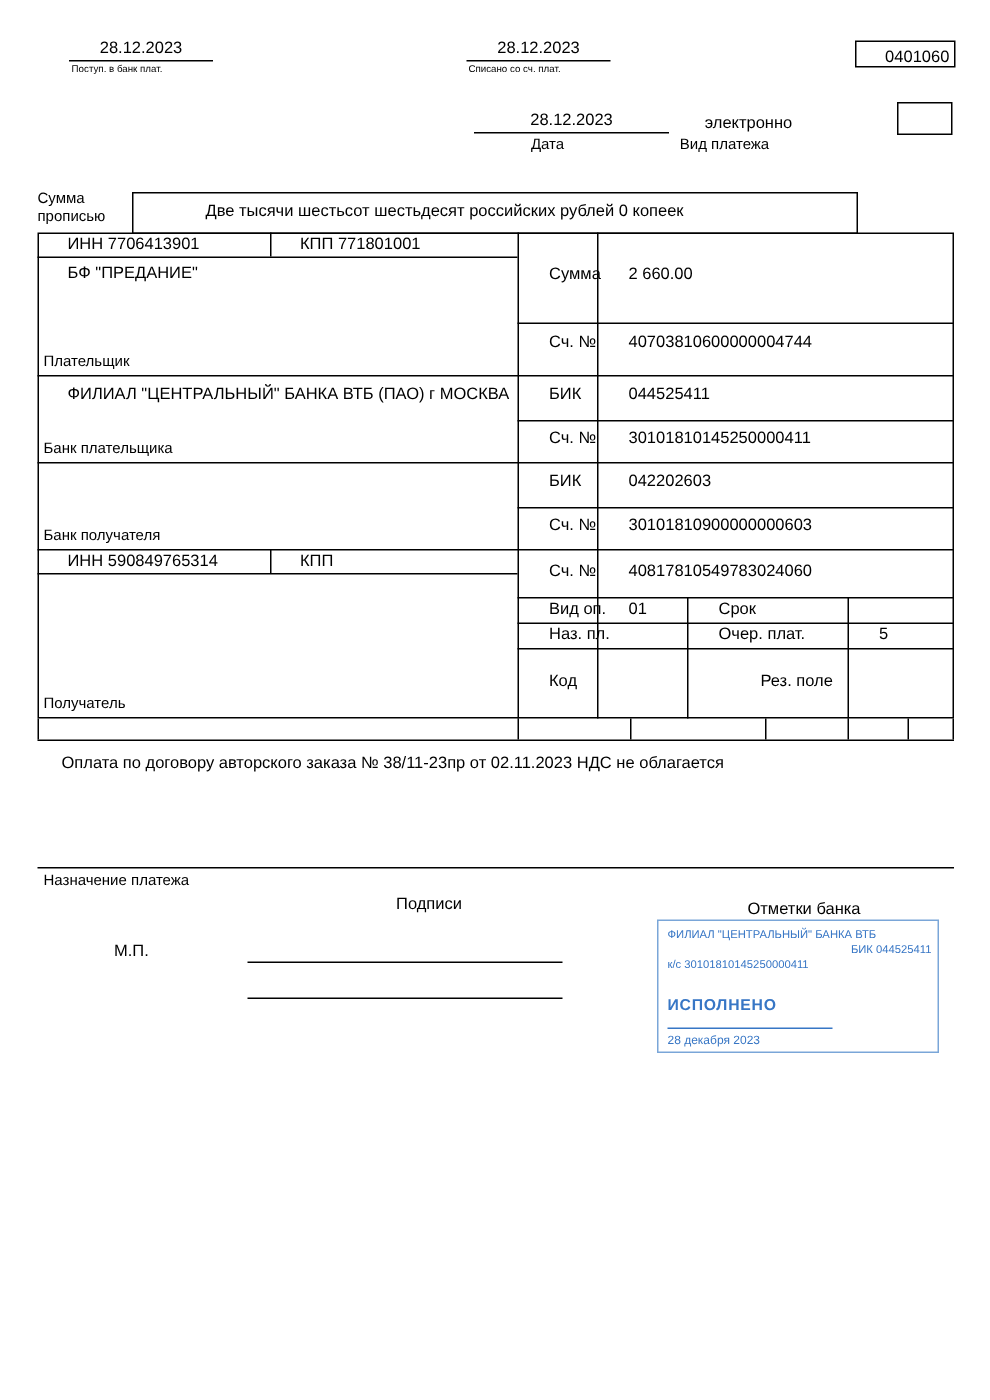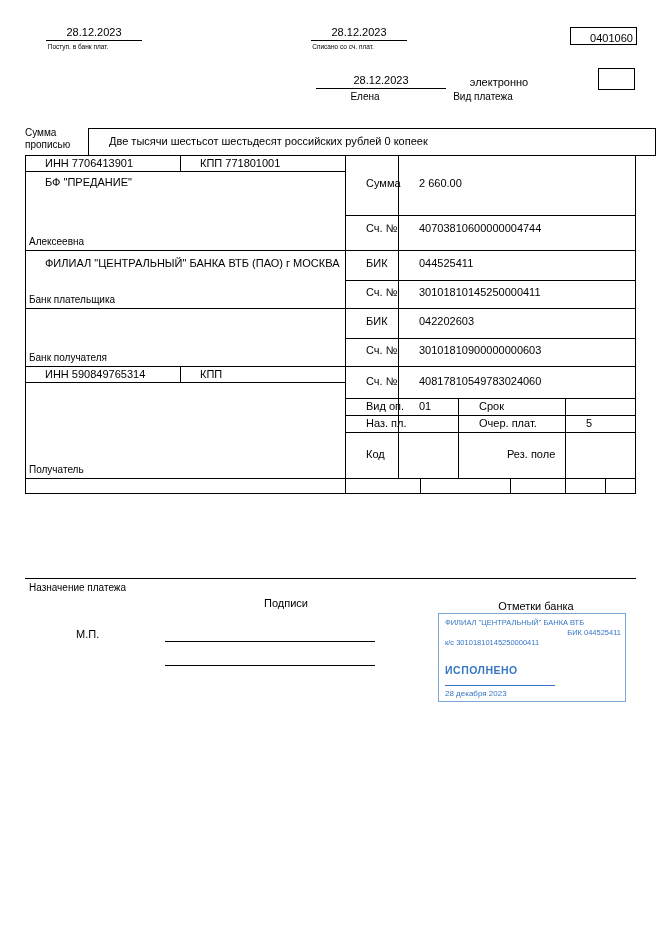--- a/index.html
+++ b/index.html
@@ -31,28 +31,28 @@
   <div class="abs tiny ctr" style="left:30px;top:43px;width:96px;">Поступ. в банк плат.</div>
 
   <div class="abs t ctr ul" style="left:295px;top:26px;width:96px;">28.12.2023</div>
   <div class="abs tiny ctr" style="left:295px;top:43px;width:96px;">Списано со сч. плат.</div>
 
   <div class="box ctr" style="left:570px;top:27px;width:67px;height:18px;">
     <span class="t" style="line-height:16px;">0401060</span>
   </div>
 
   <div class="abs t ctr ul" style="left:300px;top:74px;width:130px;">28.12.2023</div>
-  <div class="abs c ctr" style="left:300px;top:91px;width:130px;">Елена</div>
+  <div class="abs c ctr" style="left:300px;top:91px;width:130px;">Дата</div>
   <div class="abs t ctr" style="left:428px;top:76px;width:110px;">электронно</div>
   <div class="abs c ctr" style="left:428px;top:91px;width:110px;">Вид платежа</div>
   <div class="box" style="left:598px;top:68px;width:37px;height:22px;"></div>
 
   <div class="abs c pre" style="left:25px;top:127px;">Сумма
 прописью</div>
-  <div class="box" style="left:88px;top:128px;width:568px;height:28px;">
+  <div class="box" style="left:88px;top:128px;width:484px;height:28px;padding-left:28px;">
     <div class="t" style="padding:6px 4px 0 4px;">Две тысячи шестьсот шестьдесят российских рублей 0 копеек</div>
   </div>
 
   <div class="box" style="left:25px;top:155px;width:611px;height:324px;"></div>
 
   <div class="vline" style="left:180px;top:155px;height:16px;"></div>
   <div class="hline" style="left:25px;top:171px;width:320px;"></div>
   <div class="vline" style="left:345px;top:155px;height:324px;"></div>
   <div class="vline" style="left:398px;top:155px;height:324px;"></div>
   <div class="hline" style="left:345px;top:215px;width:291px;"></div>
@@ -65,21 +65,21 @@
   <div class="vline" style="left:180px;top:366px;height:16px;"></div>
   <div class="hline" style="left:345px;top:398px;width:291px;"></div>
   <div class="hline" style="left:345px;top:415px;width:291px;"></div>
   <div class="hline" style="left:345px;top:432px;width:291px;"></div>
   <div class="vline" style="left:458px;top:398px;height:81px;"></div>
   <div class="vline" style="left:565px;top:398px;height:81px;"></div>
 
   <div class="abs t" style="left:29px;top:157px;">ИНН 7706413901</div>
   <div class="abs t" style="left:184px;top:157px;">КПП 771801001</div>
   <div class="abs t" style="left:29px;top:176px;width:310px;">БФ "ПРЕДАНИЕ"</div>
-  <div class="abs c" style="left:29px;top:236px;">Алексеевна</div>
+  <div class="abs c" style="left:29px;top:236px;">Плательщик</div>
 
   <div class="abs t" style="left:350px;top:177px;">Сумма</div>
   <div class="abs t" style="left:403px;top:177px;">2 660.00</div>
   <div class="abs t" style="left:350px;top:222px;">Сч. №</div>
   <div class="abs t" style="left:403px;top:222px;">40703810600000004744</div>
 
   <div class="abs t" style="left:29px;top:257px;width:310px;">ФИЛИАЛ "ЦЕНТРАЛЬНЫЙ" БАНКА ВТБ (ПАО) г МОСКВА</div>
   <div class="abs c" style="left:29px;top:294px;">Банк плательщика</div>
   <div class="abs t" style="left:350px;top:257px;">БИК</div>
   <div class="abs t" style="left:403px;top:257px;">044525411</div>
@@ -116,20 +116,21 @@
 
   <div class="hline" style="left:25px;top:493px;width:611px;"></div>
   <div class="vline" style="left:25px;top:479px;height:14px;"></div>
   <div class="vline" style="left:345px;top:479px;height:14px;"></div>
   <div class="vline" style="left:420px;top:479px;height:14px;"></div>
   <div class="vline" style="left:510px;top:479px;height:14px;"></div>
   <div class="vline" style="left:565px;top:479px;height:14px;"></div>
   <div class="vline" style="left:605px;top:479px;height:14px;"></div>
   <div class="vline" style="left:635px;top:479px;height:14px;"></div>
 
+  <div class="abs t" style="left:25px;top:503px;width:600px;">Оплата по договору авторского заказа № 38/11-23пр от 02.11.2023 НДС не облагается</div>
   <div class="hline" style="left:25px;top:578px;width:611px;"></div>
   <div class="abs c" style="left:29px;top:582px;">Назначение платежа</div>
 
   <div class="abs t ctr" style="left:200px;top:597px;width:140px;">Подписи</div>
   <div class="abs t ctr" style="left:450px;top:600px;width:140px;">Отметки банка</div>
   <div class="abs t" style="left:60px;top:628px;">М.П.</div>
   <div class="hline" style="left:165px;top:641px;width:210px;"></div>
   <div class="hline" style="left:165px;top:665px;width:210px;"></div>
 
   <div class="stamp" style="left:438px;top:613px;width:188px;height:89px;">

